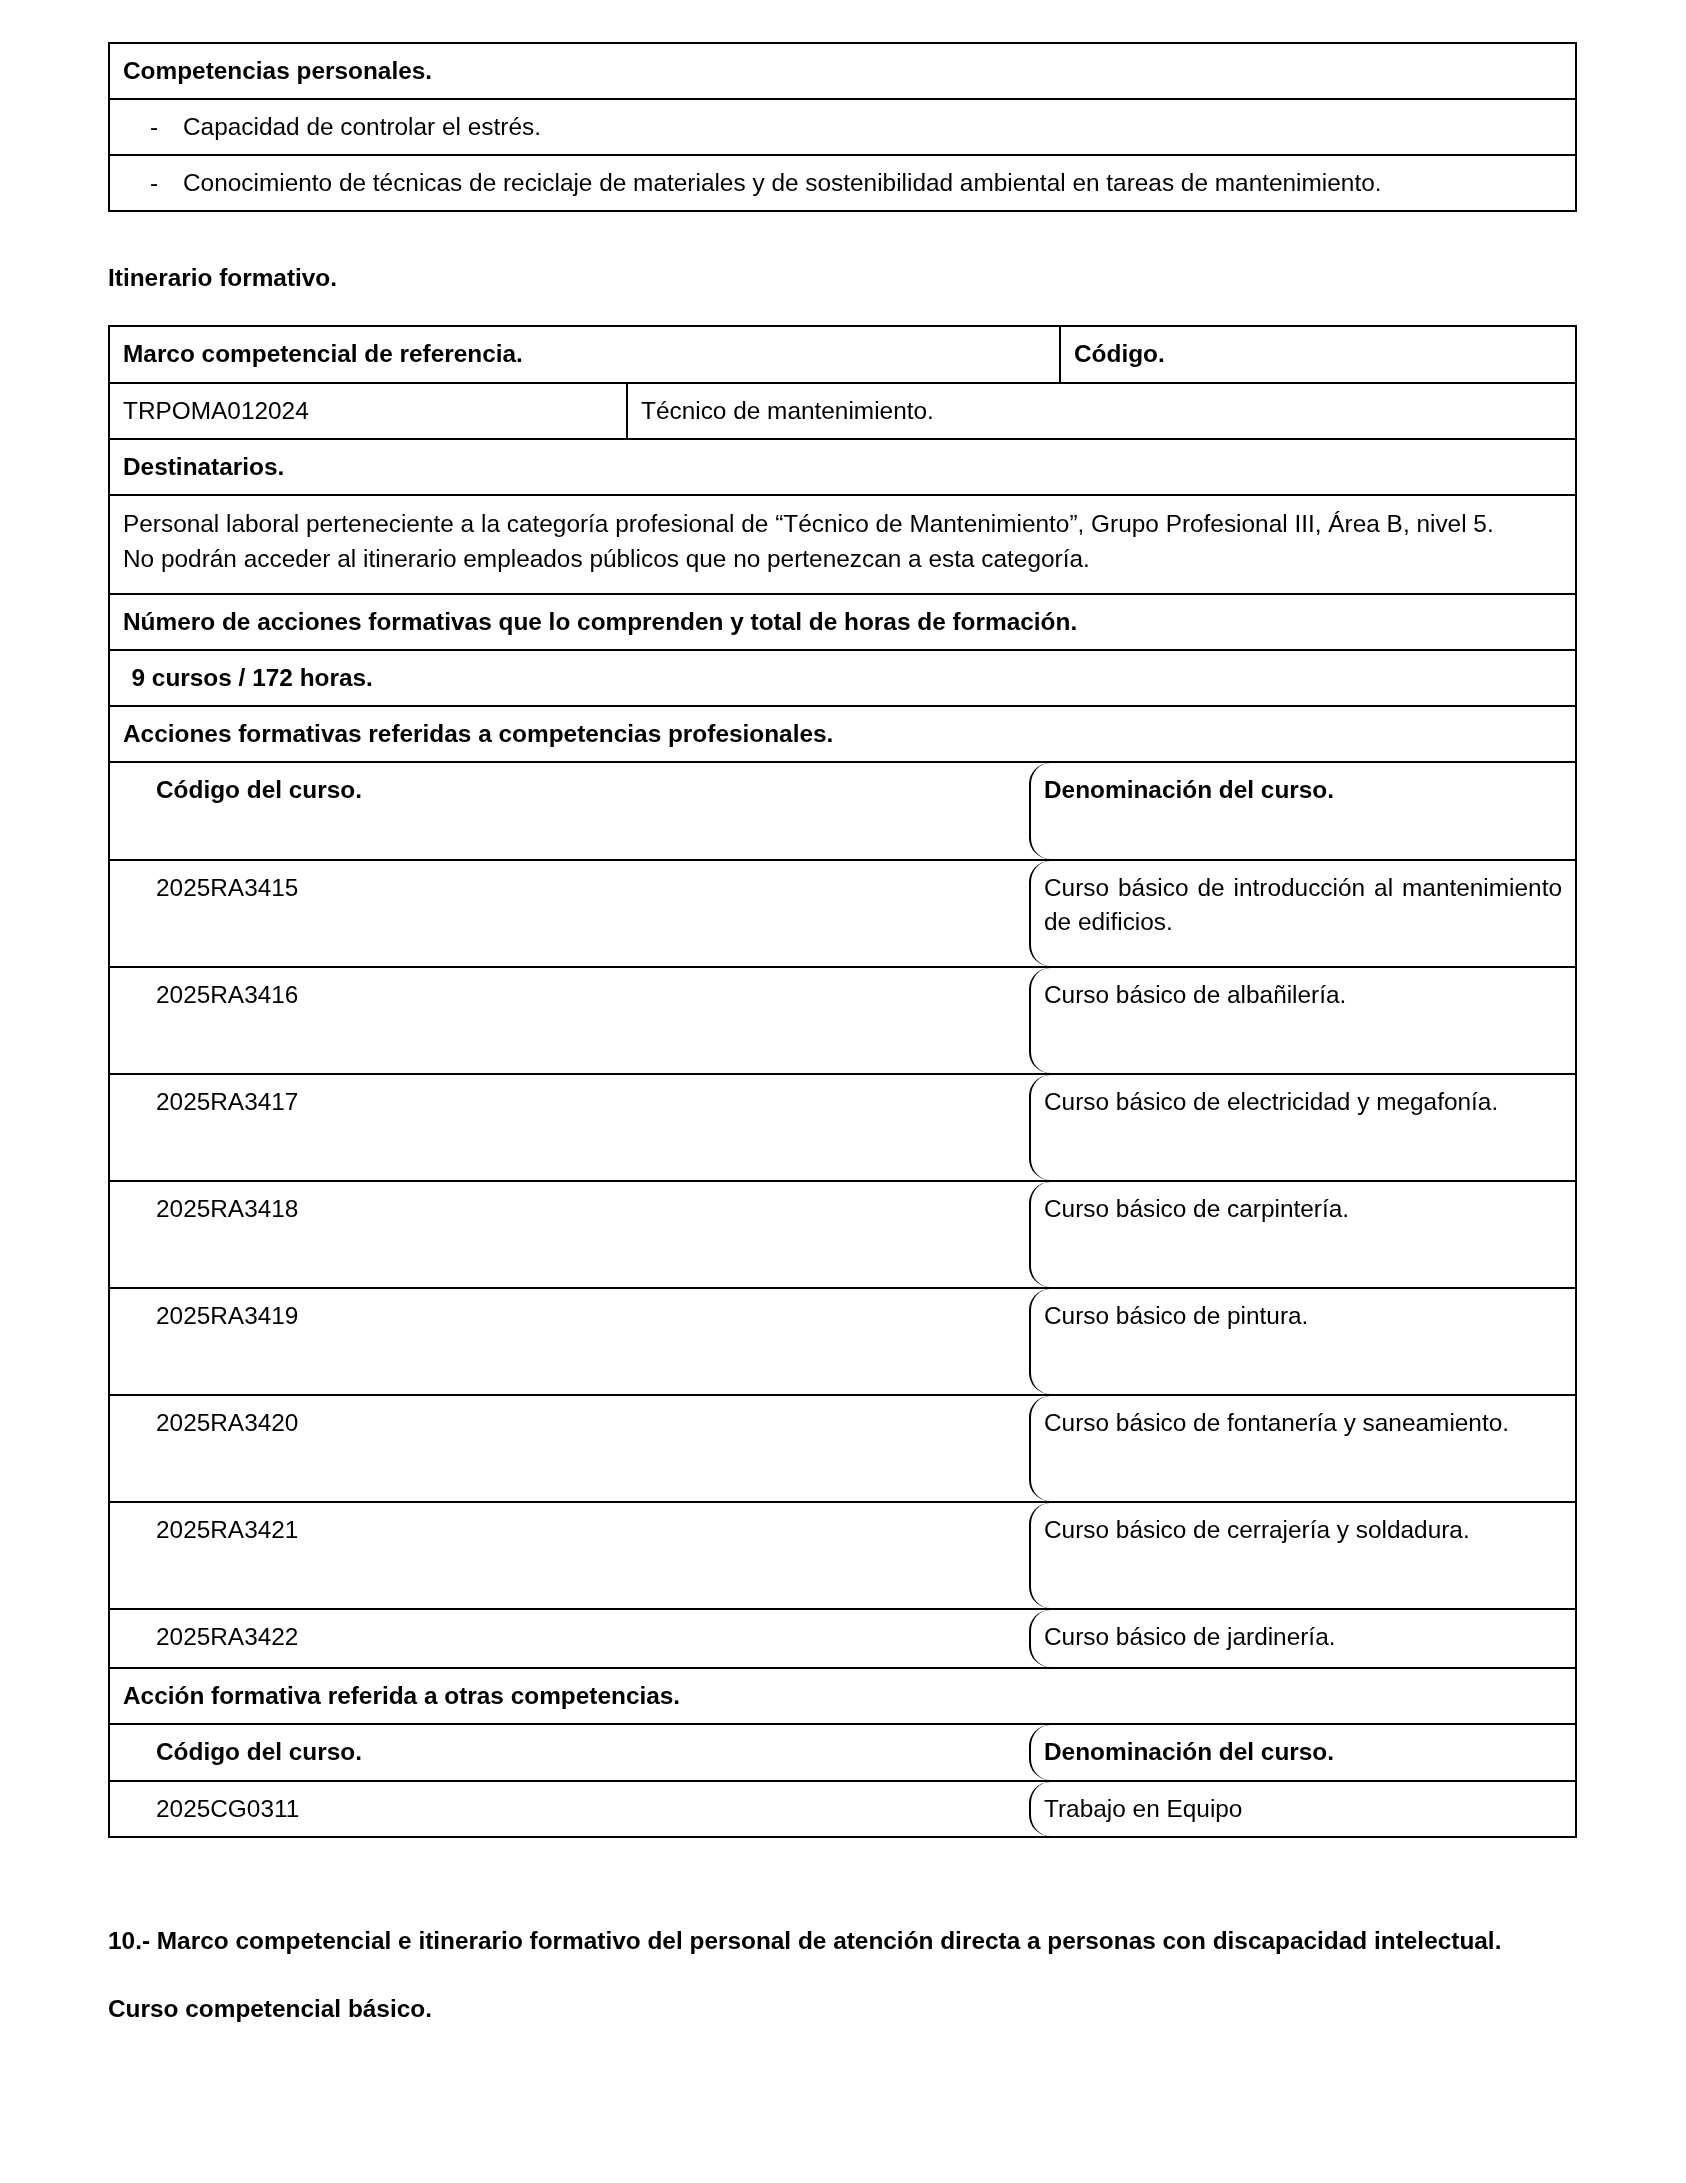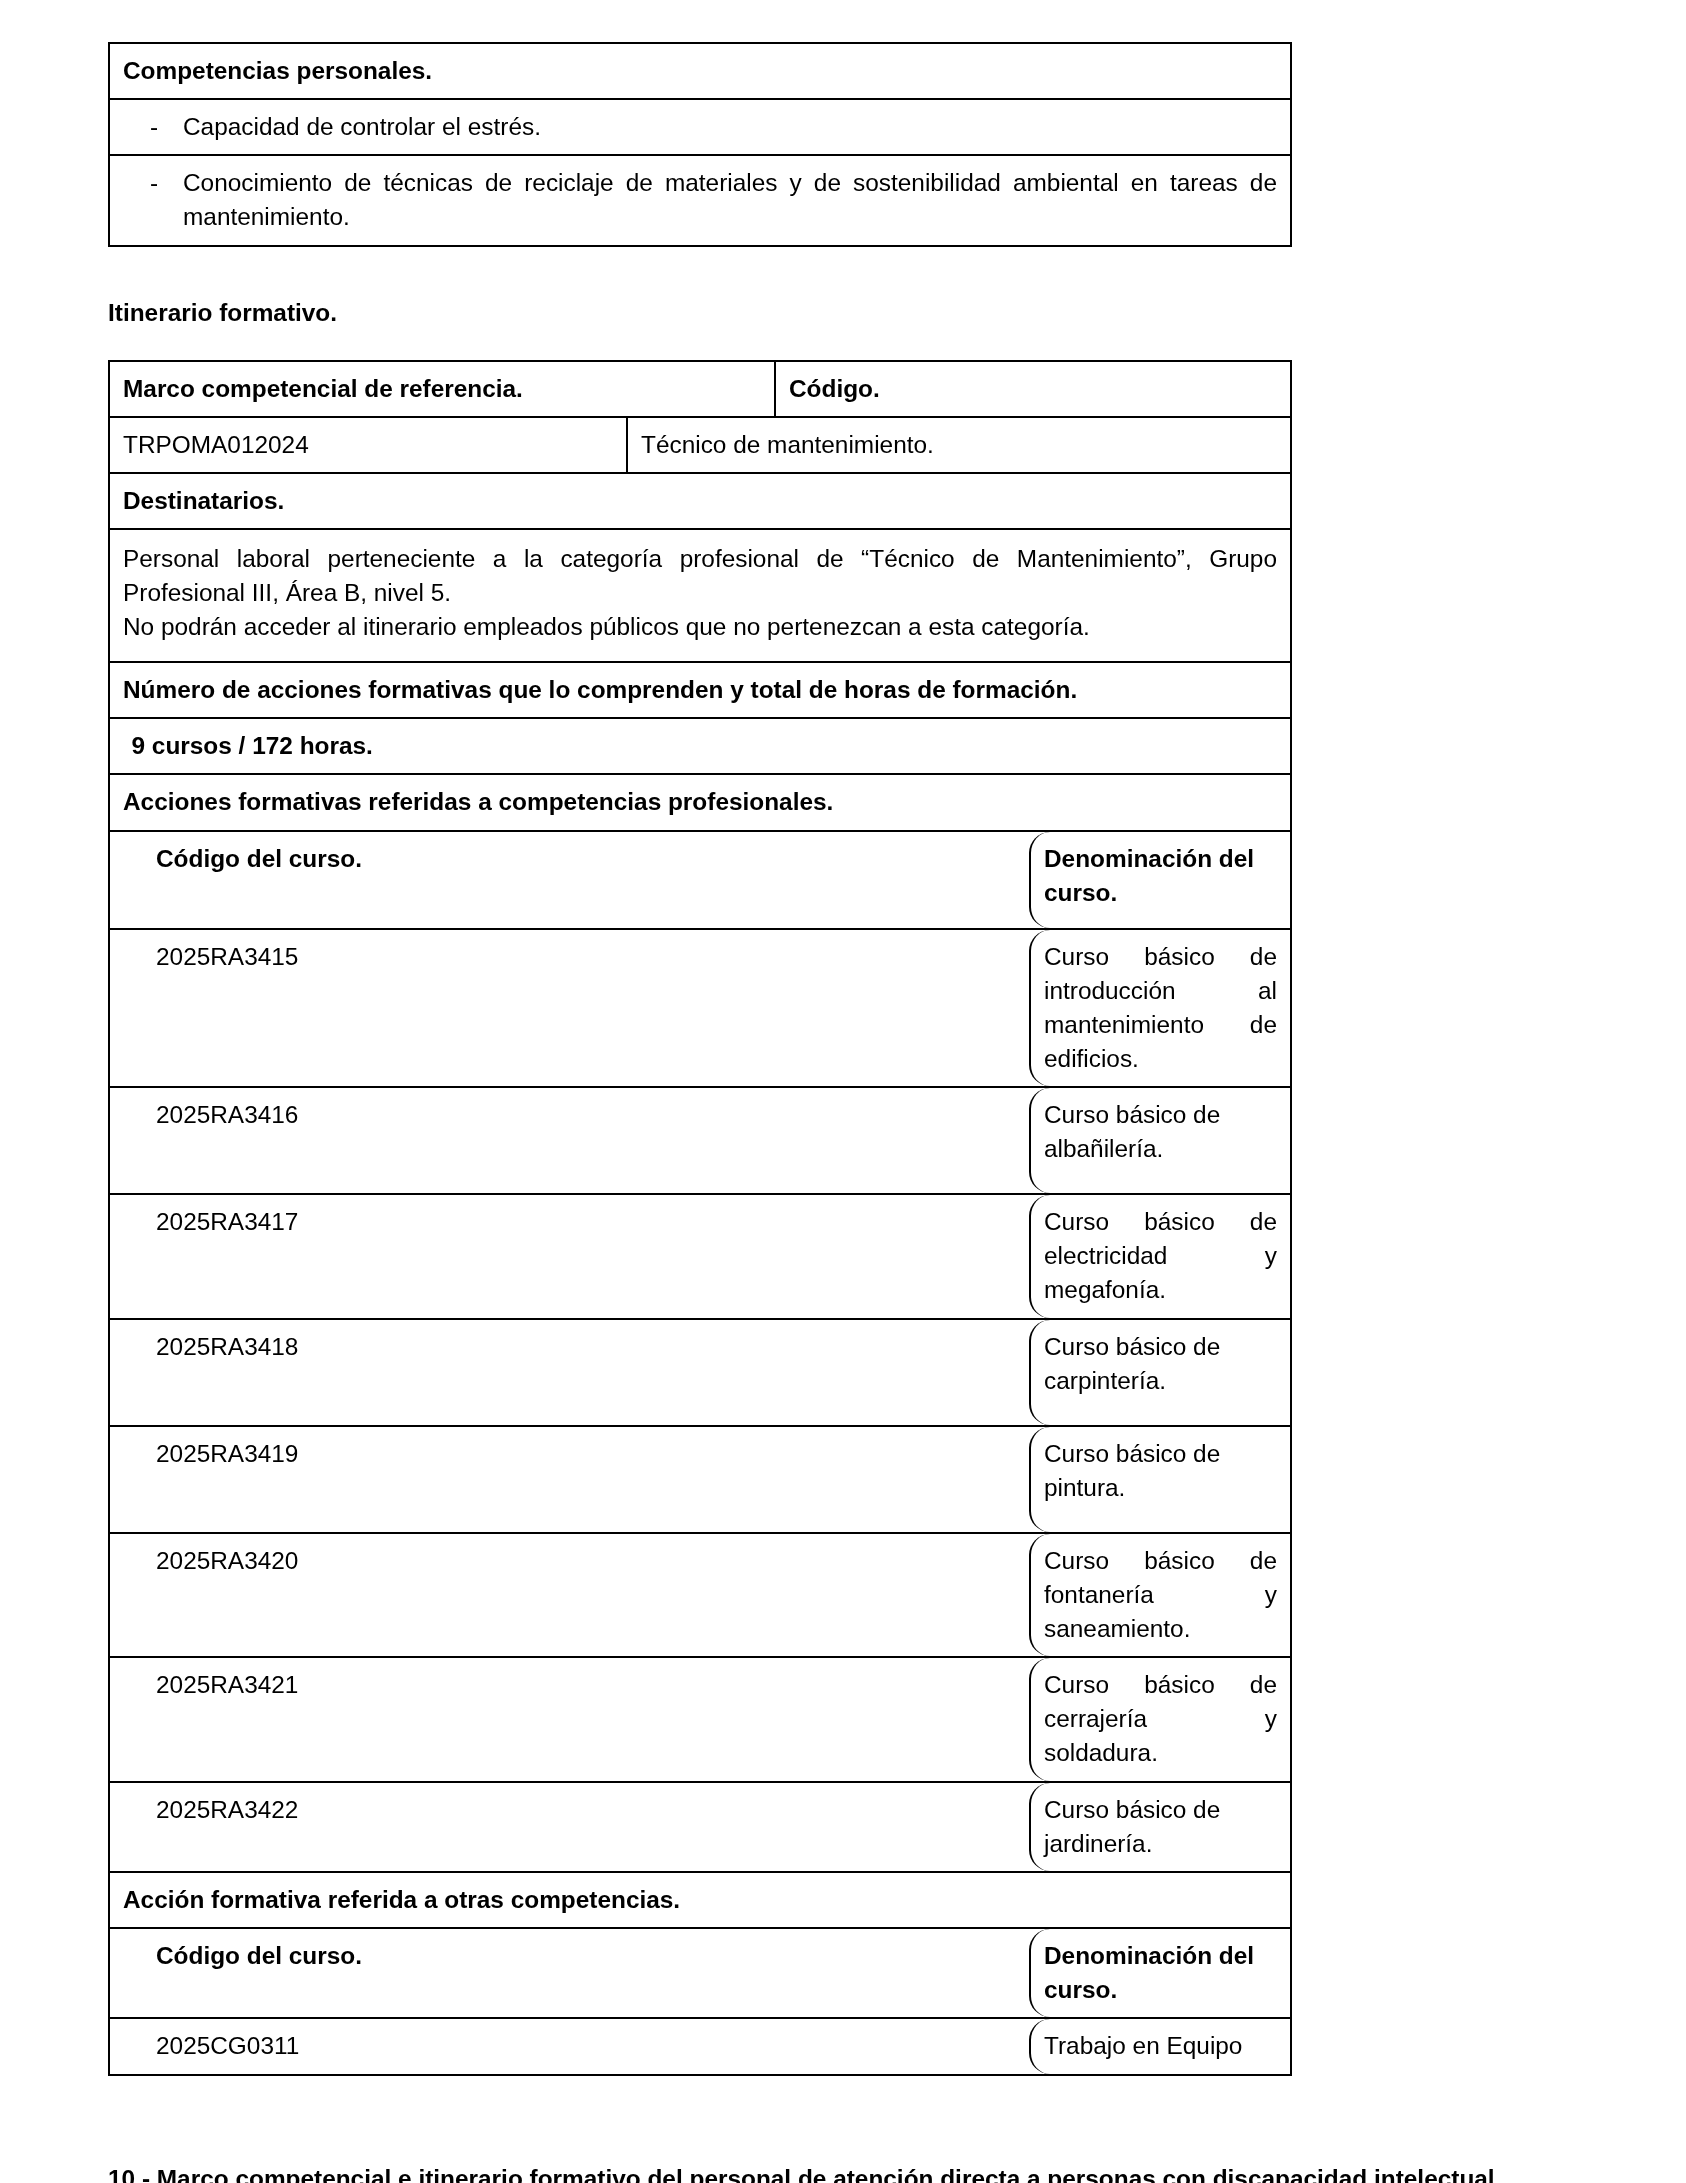--- a/index.html
+++ b/index.html
@@ -11,21 +11,21 @@
     font-size: 24.4px;
     color: #000000;
     position: relative;
     overflow: hidden;
   }
   .content {
     padding: 42px 109px 0 108px;
   }
   .tbl {
     border: 2.2px solid #000;
-    width: 1184px;
+    width: 1469px;
   }
   .tr { display: flex; border-top: 2.2px solid #000; align-items: stretch; }
   .tr:first-child { border-top: none; }
   .td {
     padding: 10px 13px;
     line-height: 1.4;
   }
   .td + .td { border-left: 2.2px solid #000; }
   .full { flex: 1 1 auto; }
   .bold { font-weight: bold; }

